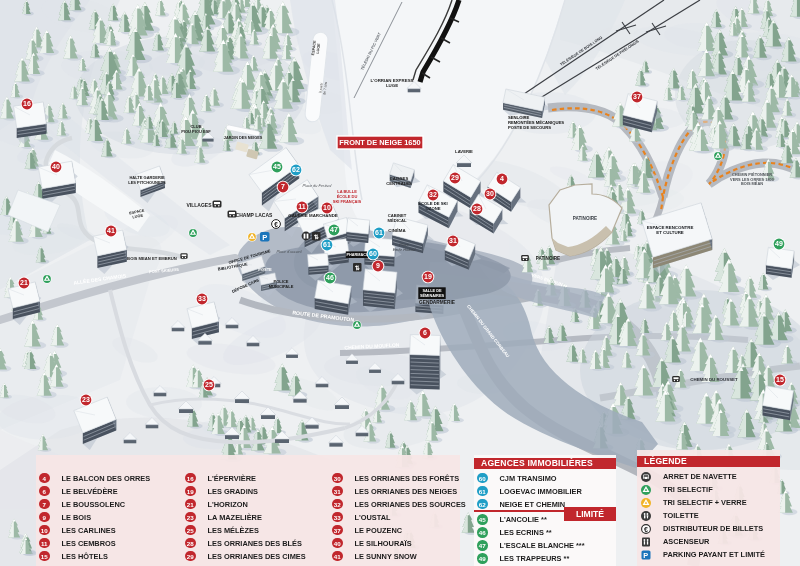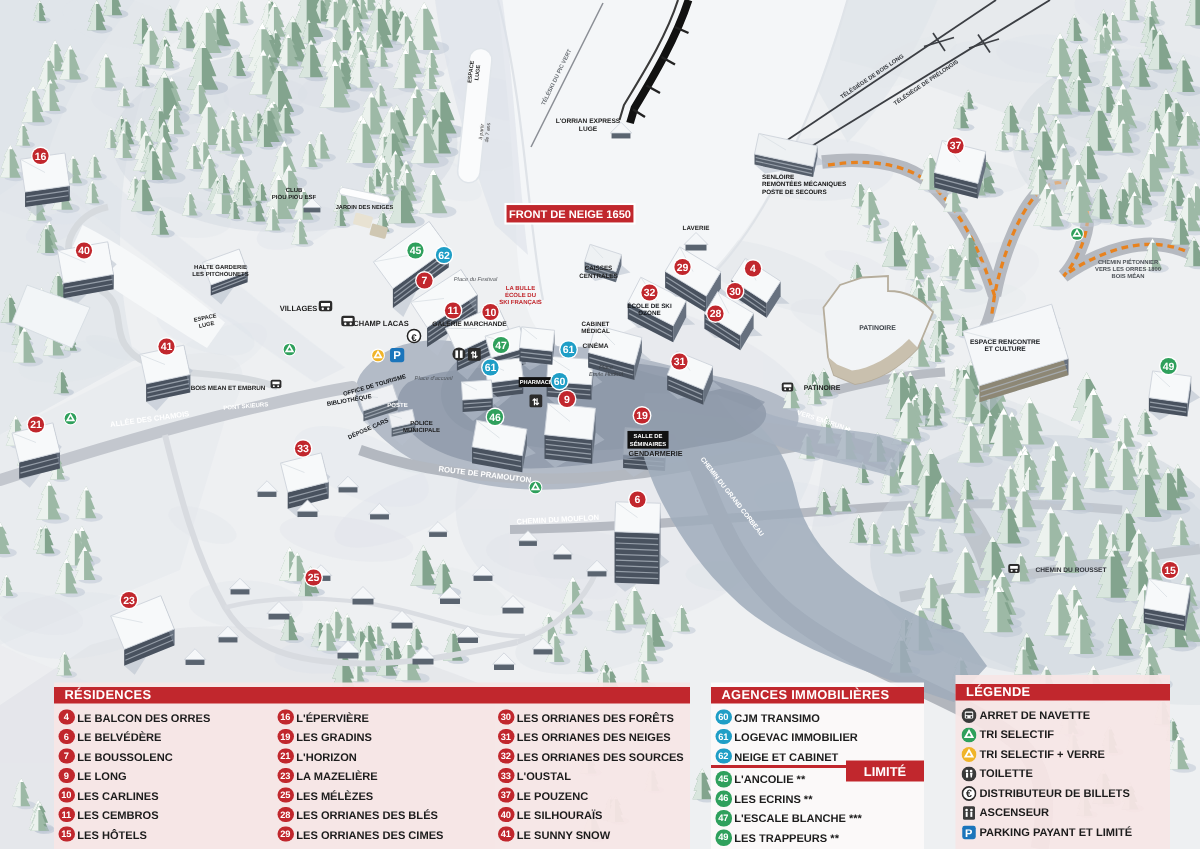--- a/index.html
+++ b/index.html
@@ -3,21 +3,21 @@
 <style>
 *{margin:0;padding:0;box-sizing:border-box}
 html,body{width:800px;height:566px;overflow:hidden;font-family:"Liberation Sans",sans-serif;background:#eef0f2}
 #wrap{position:relative;width:800px;height:566px}
 #mapsvg{position:absolute;left:0;top:0}
 .panel{position:absolute;font-family:"Liberation Sans",sans-serif}
 .phead{height:11px;background:#c1272d;color:#fff;font-size:8.6px;font-weight:bold;line-height:11px;padding-left:7px;letter-spacing:0.2px}
 .col{position:absolute;top:16.5px}
 .row{display:flex;align-items:center;height:13px}
 .dot{display:inline-flex;align-items:center;justify-content:center;width:10.5px;height:10.5px;border-radius:50%;color:#fff;font-size:6.2px;font-weight:bold;flex:0 0 10.5px}
-.rt{font-size:7.4px;font-weight:bold;color:#1c1c1c;padding-left:2px;white-space:nowrap}
+.rt{font-size:7.4px;font-weight:bold;color:#1c1c1c;padding-left:12px;white-space:nowrap}
 .ic{width:10px;height:10px;flex:0 0 10px;display:inline-flex}
 </style></head><body>
 <div id="wrap">
 
 <div id="mapsvg"><svg width="800" height="566" viewBox="0 0 800 566" font-family="Liberation Sans, sans-serif">
 <defs>
 <g id="t">
  <ellipse cx="4" cy="5" rx="9" ry="3.6" fill="#c0c9d5" opacity="0.55"></ellipse>
  <polygon points="0,-19 5,-10 3.4,-10 7,-1 4.6,-1 8,6 -8,6 -4.6,-1 -7,-1 -3.4,-10 -5,-10" fill="#9db9a6"></polygon>
  <polygon points="0,-19 -5,-10 -3.4,-10 -7,-1 -4.6,-1 -8,6 -0.5,6 -0.5,-18" fill="#ecf2ee"></polygon>
@@ -1568,37 +1568,36 @@
 <g>
           <circle cx="779" cy="244" r="6.3" fill="#fff"></circle>
           <circle cx="779" cy="244" r="5.4" fill="#2fa05c"></circle>
           <text x="779" y="246.4" text-anchor="middle" font-size="7" font-weight="bold" fill="#fff">49</text>
         </g>
 </svg></div>
 
 <div class="panel" style="left:36px;top:455px;width:424px;height:111px;background:rgba(246,229,229,0.94)">
 <div style="height:2.5px"></div>
 
-<div class="phead">RÉSIDENCES</div>
 <div class="col" style="left:3px">
         <div class="row">
           <span class="dot" style="background:#c1272d">4</span>
           <span class="rt">LE BALCON DES ORRES</span>
         </div>
         <div class="row">
           <span class="dot" style="background:#c1272d">6</span>
           <span class="rt">LE BELVÉDÈRE</span>
         </div>
         <div class="row">
           <span class="dot" style="background:#c1272d">7</span>
           <span class="rt">LE BOUSSOLENC</span>
         </div>
         <div class="row">
           <span class="dot" style="background:#c1272d">9</span>
-          <span class="rt">LE LONG</span>
+          <span class="rt">LE BOIS</span>
         </div>
         <div class="row">
           <span class="dot" style="background:#c1272d">10</span>
           <span class="rt">LES CARLINES</span>
         </div>
         <div class="row">
           <span class="dot" style="background:#c1272d">11</span>
           <span class="rt">LES CEMBROS</span>
         </div>
         <div class="row">
@@ -1676,21 +1675,21 @@
         <div class="row">
           <span class="dot" style="background:#1f9ec6">60</span>
           <span class="rt">CJM TRANSIMO</span>
         </div>
         <div class="row">
           <span class="dot" style="background:#1f9ec6">61</span>
           <span class="rt">LOGEVAC IMMOBILIER</span>
         </div>
         <div class="row">
           <span class="dot" style="background:#1f9ec6">62</span>
-          <span class="rt">NEIGE ET CABINET</span>
+          <span class="rt">NEIGE ET CHEMIN</span>
         </div>
       </div>
 
 <div style="position:absolute;left:0px;top:54.5px;width:92px;height:2px;background:#c1272d"></div>
 
 <div style="position:absolute;left:90px;top:51.5px;width:52px;height:14px;background:#c1272d;color:#fff;font-size:8.6px;font-weight:bold;line-height:14px;text-align:center">LIMITÉ</div>
 <div class="col" style="left:3px;top:58px">
         <div class="row">
           <span class="dot" style="background:#2fa05c">45</span>
           <span class="rt">L'ANCOLIE **</span>

